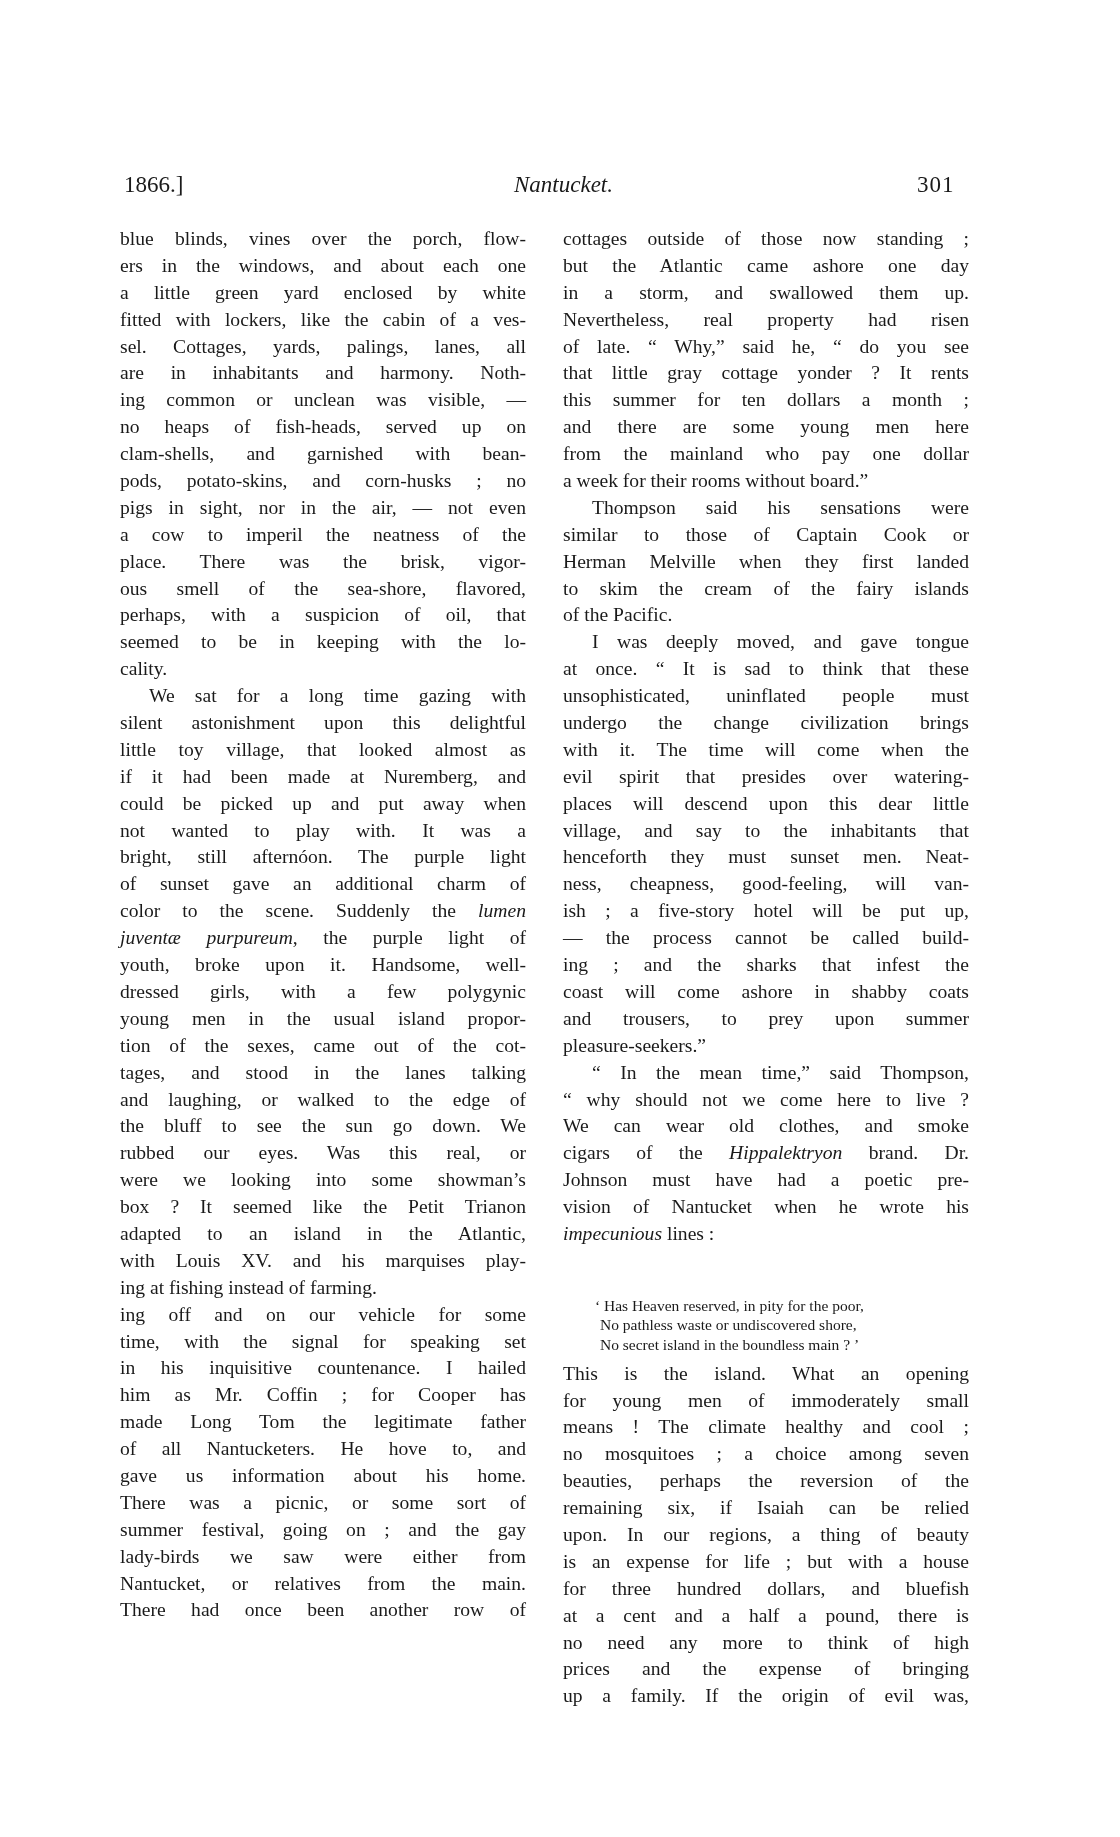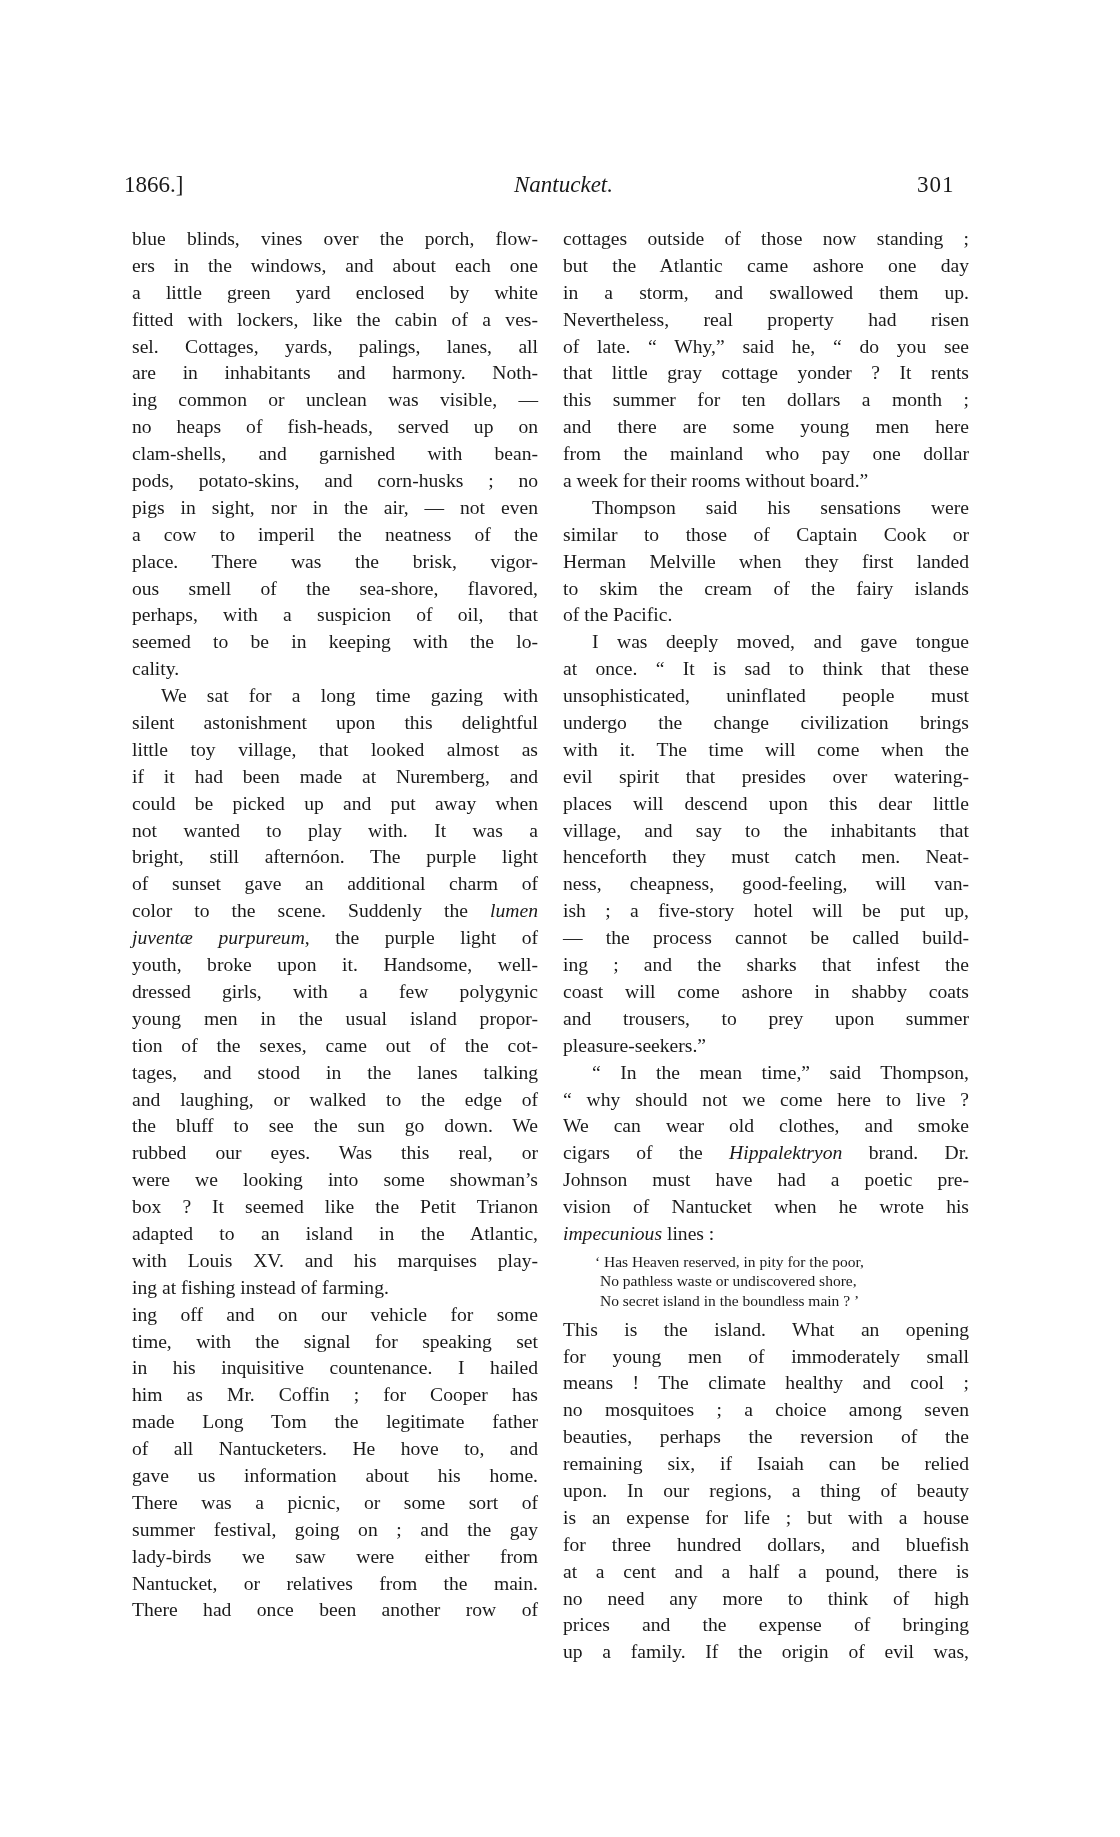--- a/index.html
+++ b/index.html
@@ -6,26 +6,26 @@
   body {
     width: 1120px; height: 1837px; background: #ffffff; position: relative;
     font-family: "Liberation Serif", "DejaVu Serif", serif; color: #1a1a1a;
     overflow: hidden;
   }
   .running-head { position: absolute; top: 172px; left: 0; width: 908px; height: 32px; }
   .rh-year { position: absolute; left: 124px; top: 0; font-size: 23px; }
   .rh-title { position: absolute; left: 480px; top: 0; font-size: 23px; font-style: italic; margin-left: 34px; }
   .rh-page { position: absolute; left: 917px; top: 0; font-size: 23px; letter-spacing: 1px; }
   .col { position: absolute; top: 226px; width: 406px; font-size: 19.6px; }
-  .col-left { left: 132px; }
+  .col-left { left: 120px; }
   .col-right { left: 563px; }
   .ln { height: 26.9px; line-height: 26.9px; white-space: nowrap; text-align: justify; text-align-last: justify; }
   .ln.last { text-align-last: left; }
   .ln.indent { padding-left: 29px; }
-  .poem { padding: 4px 0 6px 32px; font-size: 15.5px; }
+  .poem { padding: 4px 0 6px 32px; font-size: 15.5px; margin-top: 44px; }
   .poem .pl { height: 19.6px; line-height: 19.6px; white-space: nowrap; }
   .poem .pl.cont { padding-left: 5px; }
   i { font-style: italic; }
 </style>
 </head>
 <body>
 
 <div class="running-head">
   <span class="rh-year">1866.]</span>
   <span class="rh-title">Nantucket.</span>
@@ -104,21 +104,21 @@
   <div class="ln">to skim the cream of the fairy islands</div>
   <div class="ln last">of the Pacific.</div>
   <div class="ln indent">I was deeply moved, and gave tongue</div>
   <div class="ln">at once.  “ It is sad to think that these</div>
   <div class="ln">unsophisticated, uninflated people must</div>
   <div class="ln">undergo the change civilization brings</div>
   <div class="ln">with it.  The time will come when the</div>
   <div class="ln">evil spirit that presides over watering-</div>
   <div class="ln">places will descend upon this dear little</div>
   <div class="ln">village, and say to the inhabitants that</div>
-  <div class="ln">henceforth they must catch men.  Neat-</div>
+  <div class="ln">henceforth they must sunset men.  Neat-</div>
   <div class="ln">ness, cheapness, good-feeling, will van-</div>
   <div class="ln">ish ; a five-story hotel will be put up,</div>
   <div class="ln">— the process cannot be called build-</div>
   <div class="ln">ing ; and the sharks that infest the</div>
   <div class="ln">coast will come ashore in shabby coats</div>
   <div class="ln">and trousers, to prey upon summer</div>
   <div class="ln last">pleasure-seekers.”</div>
   <div class="ln indent">“ In the mean time,” said Thompson,</div>
   <div class="ln">“ why should not we come here to live ?</div>
   <div class="ln">We can wear old clothes, and smoke</div>

